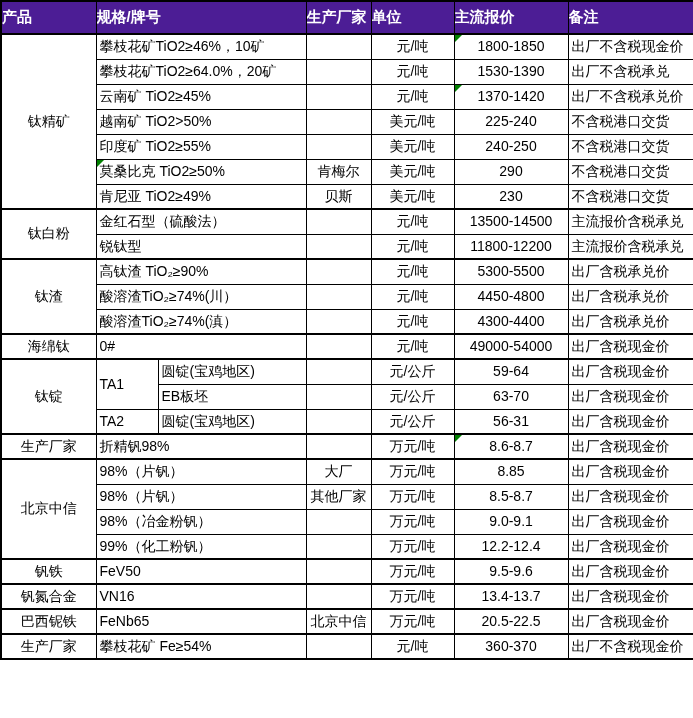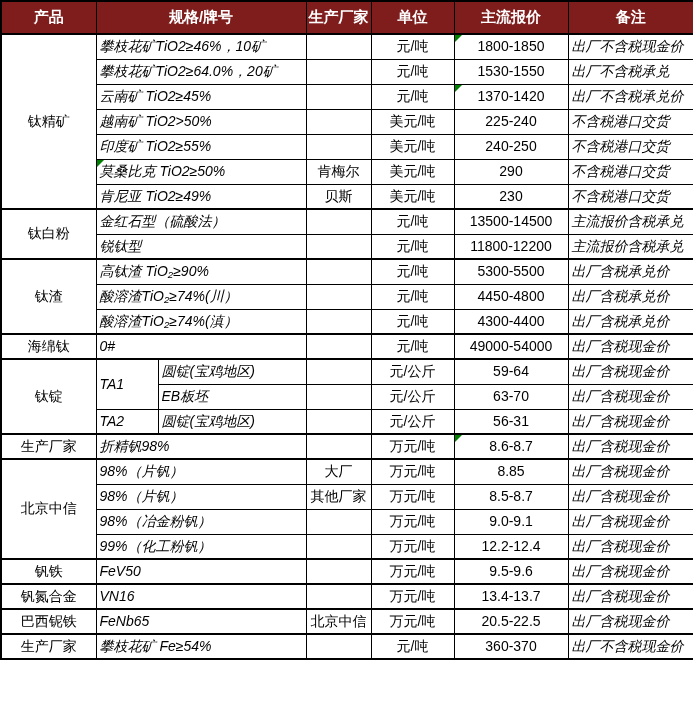--- a/index.html
+++ b/index.html
@@ -24,32 +24,32 @@
     color: #000;
   }
   th, td {
     border: 1px solid #000;
     overflow: hidden;
     white-space: nowrap;
     padding: 0;
     line-height: 1.1;
   }
   thead th {
-    background: #7f1d1d;
+    background: #4c1d95;
     color: #ffffff;
     font-weight: bold;
     font-size: 15px;
     height: 31px;
     border-bottom: 2px solid #000;
-    text-align: center;
+    text-align: left;
   }
   tbody tr { height: 25px; }
   tbody tr.gs td { border-top: 2px solid #000; }
   td.c { text-align: center; }
-  td.l { text-align: left; padding-left: 3px; font-style: italic; }
+  td.l { text-align: left; padding-left: 3px; }
   td.rel { position: relative; }
   .marker {
     position: absolute;
     top: 0; left: 0;
     width: 0; height: 0;
     border-top: 7px solid #008000;
     border-right: 7px solid transparent;
   }
 </style>
 </head>
@@ -82,21 +82,21 @@
       <td colspan="2" class="l">攀枝花矿TiO2≥46%，10矿</td>
       <td class="c"></td>
       <td class="c">元/吨</td>
       <td class="c rel"><span class="marker"></span><span>1800-1850</span></td>
       <td class="l">出厂不含税现金价</td>
     </tr>
     <tr>
       <td colspan="2" class="l">攀枝花矿TiO2≥64.0%，20矿</td>
       <td class="c"></td>
       <td class="c">元/吨</td>
-      <td class="c">1530-1550</td>
+      <td class="c">1530-1390</td>
       <td class="l">出厂不含税承兑</td>
     </tr>
     <tr>
       <td colspan="2" class="l">云南矿 TiO2≥45%</td>
       <td class="c"></td>
       <td class="c">元/吨</td>
       <td class="c rel"><span class="marker"></span><span>1370-1420</span></td>
       <td class="l">出厂不含税承兑价</td>
     </tr>
     <tr>

